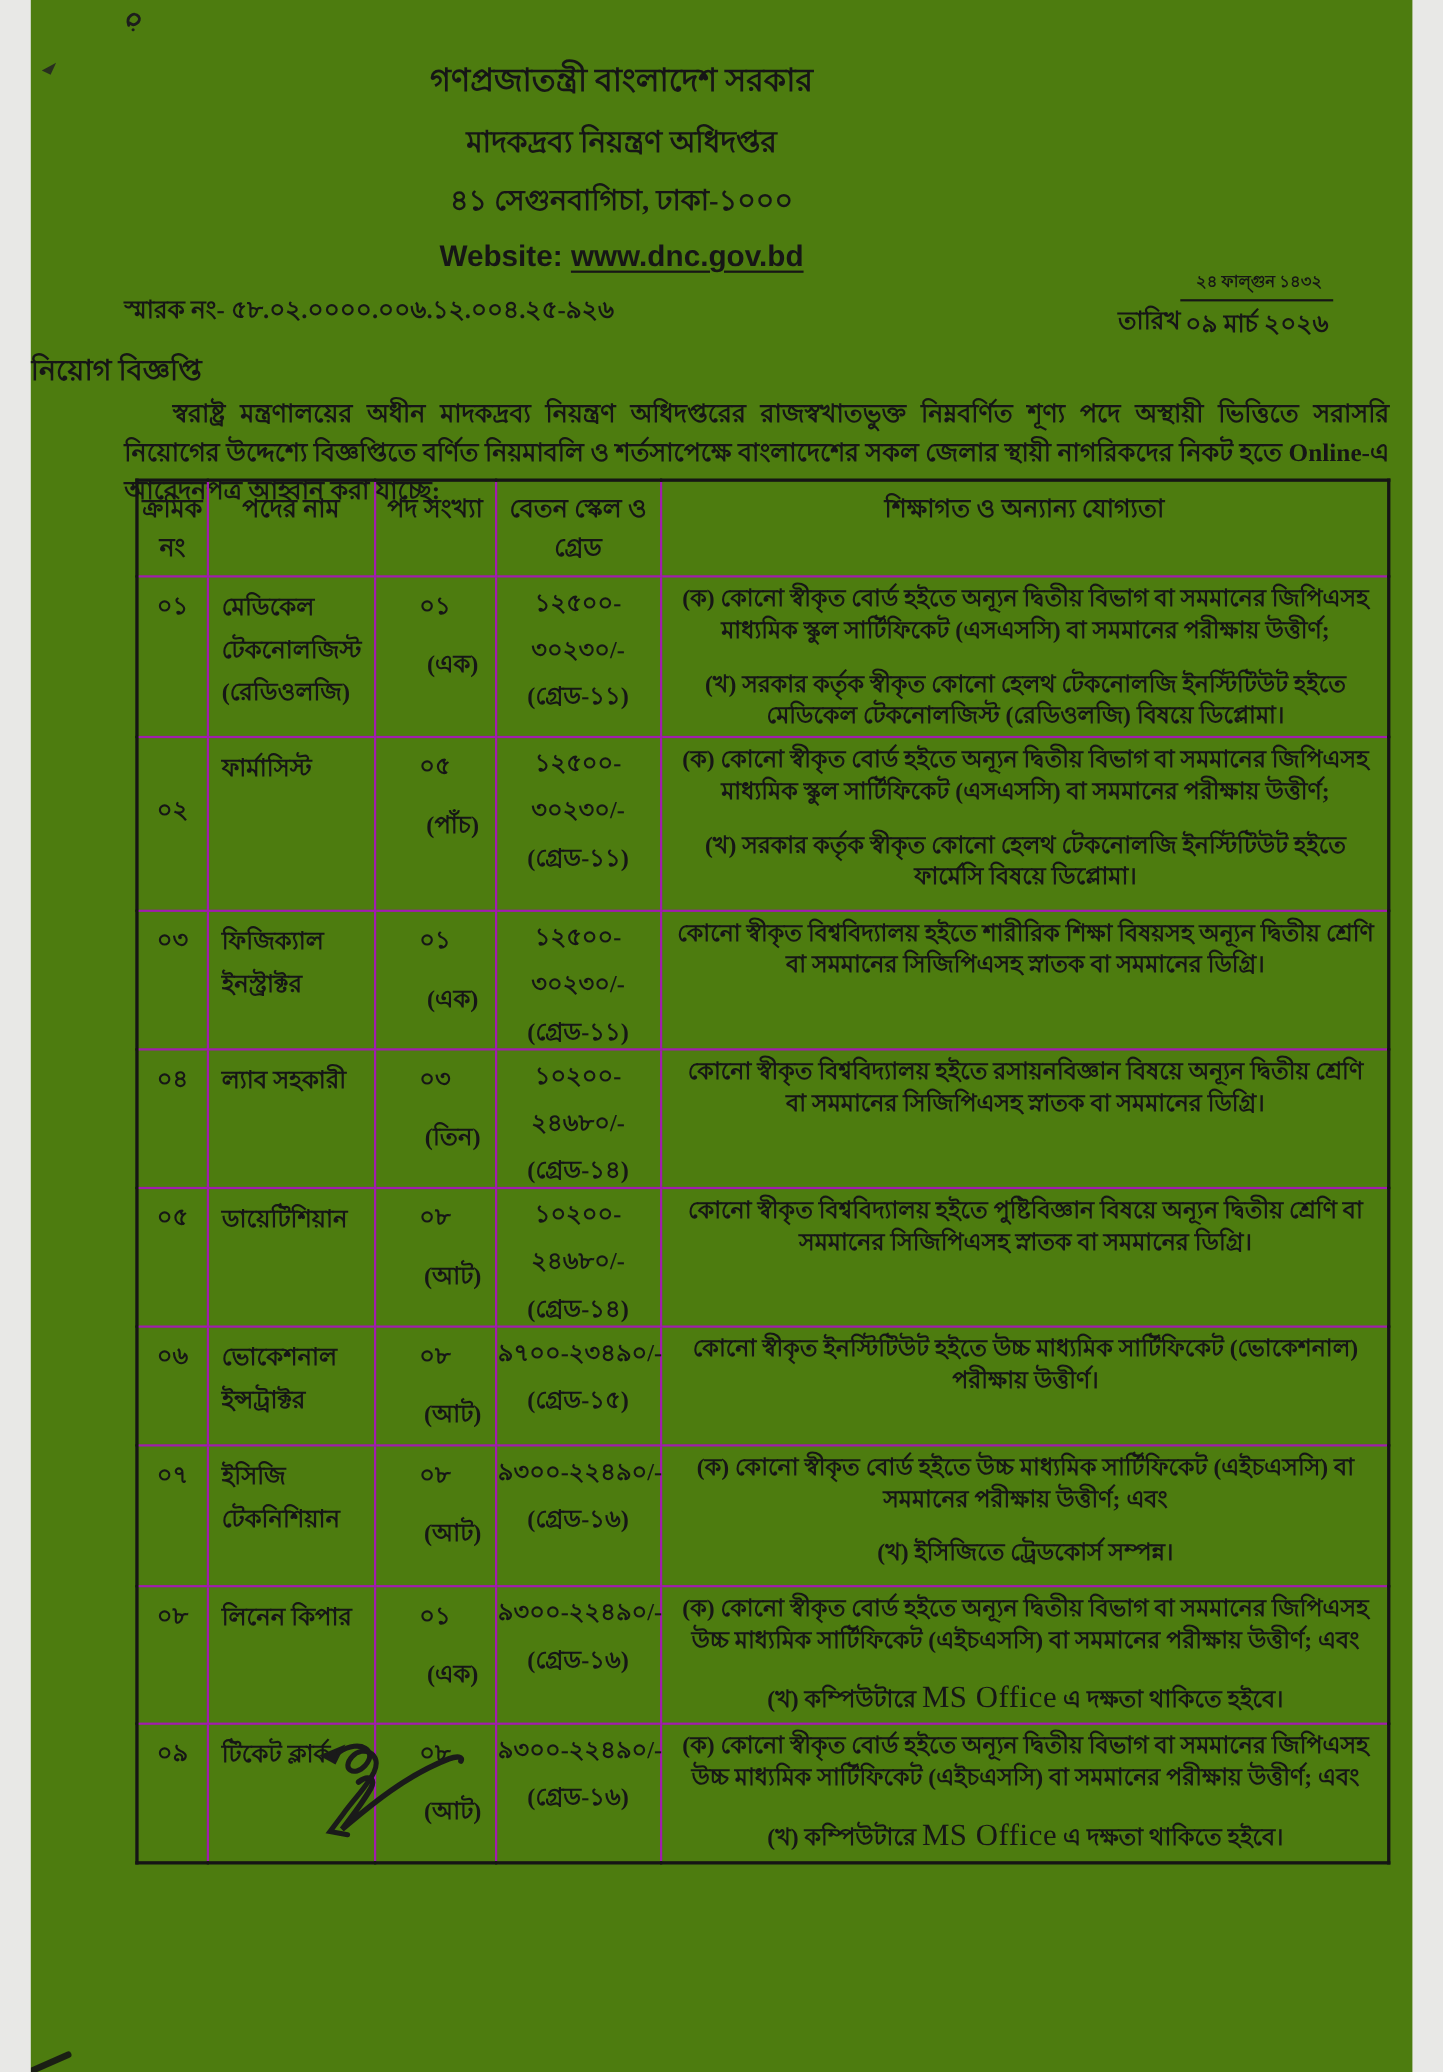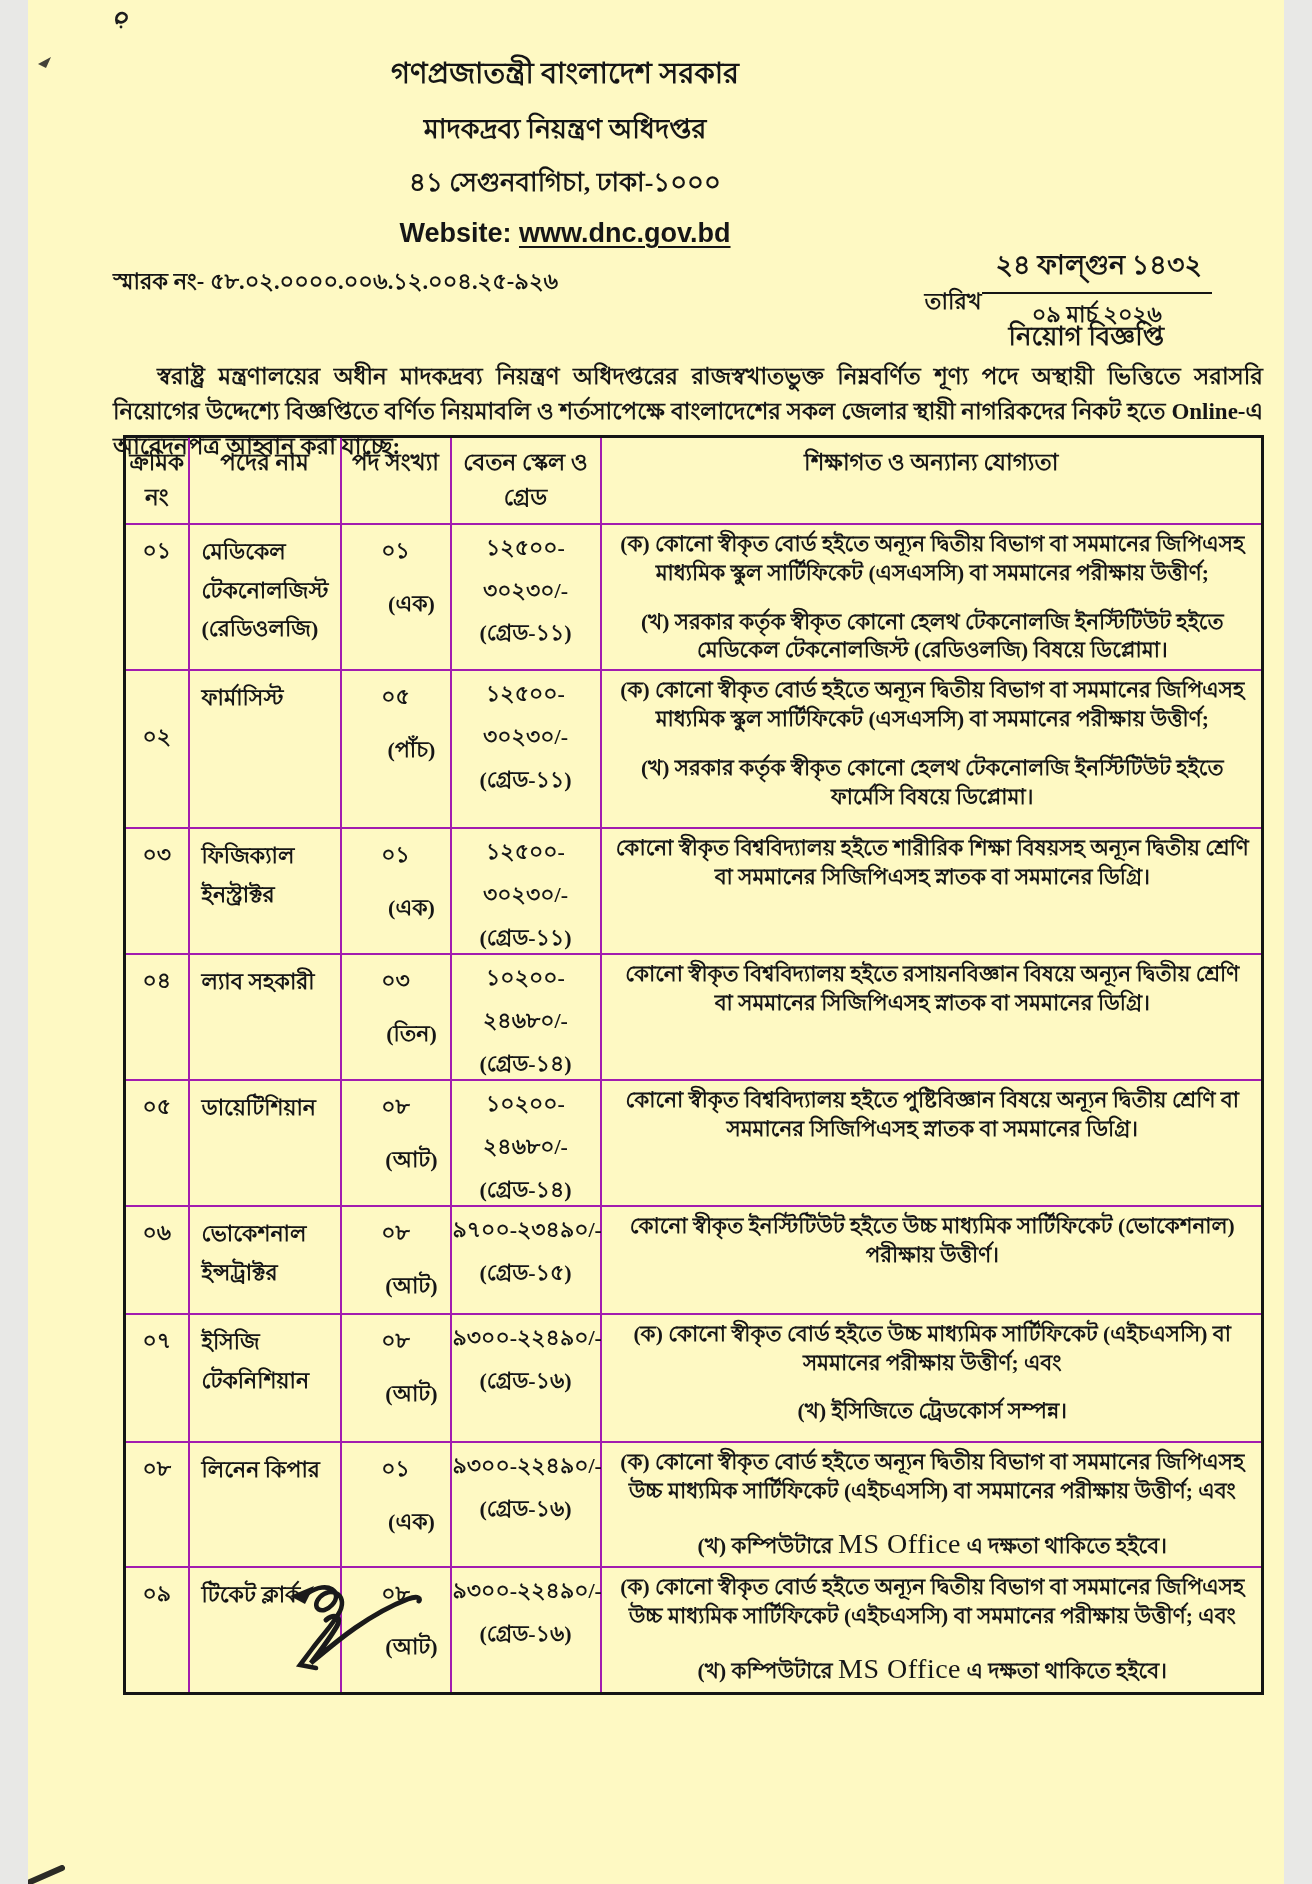--- a/index.html
+++ b/index.html
@@ -1,41 +1,41 @@
 <!DOCTYPE html>
 <html lang="bn"><head>
 <meta charset="utf-8">
 <style>
   html,body{margin:0;padding:0;background:#e8e8e6;}
   .page{
     position:relative;
     width:1256px;height:1884px;
     margin:0 auto;
-    background:#fef9c3;
+    background:#4d7c0f;
     color:#161616;
     font-family:"Liberation Serif","DejaVu Serif",serif;
     overflow:hidden;
   }
   
   .letterhead{position:absolute;top:50px;left:0;width:1074px;text-align:center;}
   .lh-line1{font-size:29px;font-weight:700;}
   .lh-line2{font-size:27px;font-weight:700;margin-top:9px;}
   .lh-line3{font-size:26px;font-weight:700;margin-top:9px;}
   .lh-web{font-size:27px;font-weight:700;margin-top:12px;
           font-family:"Liberation Sans","DejaVu Sans",sans-serif;}
   .lh-web a{color:#161616;text-decoration:underline;text-decoration-thickness:2px;text-underline-offset:4px;}
   
   .memo-line{position:absolute;top:264px;left:85px;font-size:22.5px;font-weight:700;}
   .date-block{position:absolute;top:244px;right:72px;display:flex;align-items:center;}
   .date-label{font-size:22.5px;font-weight:700;margin-top:26px;}
   .date-stack{display:inline-flex;flex-direction:column;text-align:center;}
-  .date-top{font-size:27px;font-weight:700;border-bottom:2.5px solid #161616;padding:0 10px 3px 14px;}
+  .date-top{font-size:15px;font-weight:700;border-bottom:2.5px solid #161616;padding:0 10px 3px 14px;}
   .date-bottom{font-size:22.5px;font-weight:700;padding-top:3px;}
   
-  .doc-title{position:absolute;top:316px;left:0;width:1136px;text-align:right;
+  .doc-title{position:absolute;top:316px;left:0;width:1136px;text-align:left;
              font-size:26px;font-weight:700;}
   .intro{position:absolute;top:360px;left:85px;width:1150px;margin:0;
          font-size:23px;font-weight:700;line-height:1.52;text-align:justify;text-indent:44px;}
   
   table.vacancy{position:absolute;top:435px;left:95px;width:1138px;
         border-collapse:collapse;table-layout:fixed;}
   table.vacancy th,table.vacancy td{border:2px solid #a21caf;vertical-align:top;}
   table.vacancy{border:3px solid #151515;}
   tr.hdr th{font-size:23px;font-weight:700;text-align:center;padding:8px 2px;line-height:1.5;white-space:normal;}
   th.nowrap{white-space:nowrap;}

